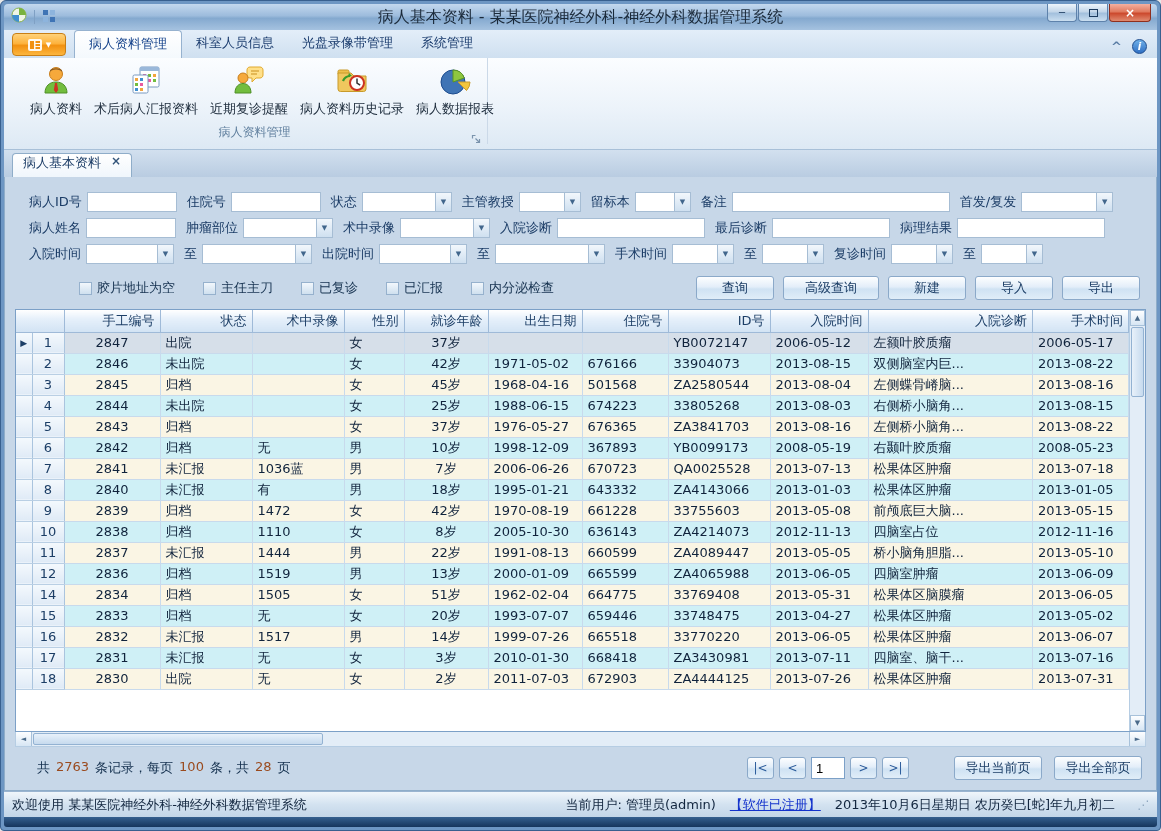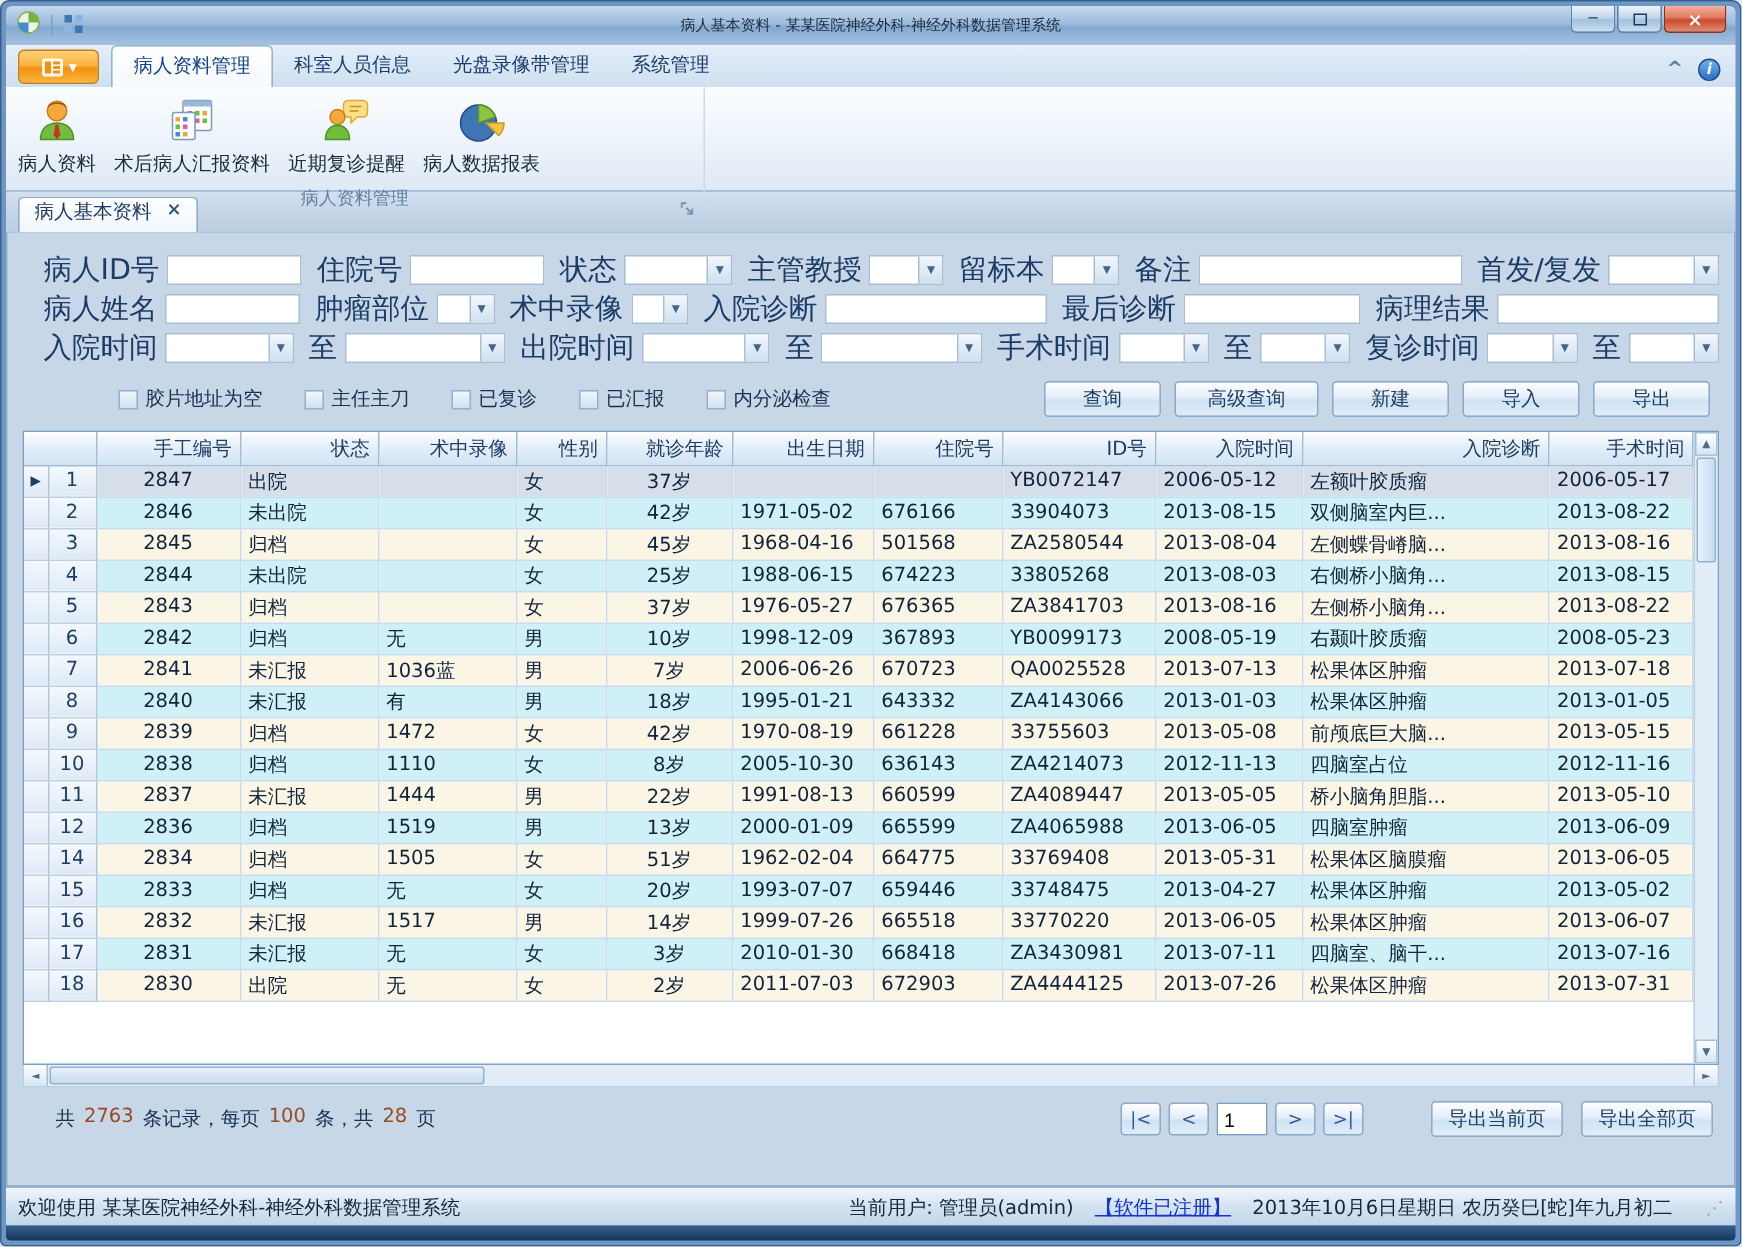--- a/index.html
+++ b/index.html
@@ -4,21 +4,21 @@
 <style>
   * { box-sizing: border-box; margin: 0; padding: 0; }
   body { margin:0; background:#e8e8e8; font-family:"DejaVu Sans","Liberation Sans",sans-serif; }
   .window { width:1161px; height:831px; background:#6d96c3; border:1px solid #38608f;
             border-radius:6px 6px 4px 4px; padding:3px; display:flex; flex-direction:column; overflow:hidden; }
   
   .titlebar { height:26px; display:flex; align-items:center; position:relative;
               background:linear-gradient(180deg,#c3d8ee,#9dbcdd 45%,#84a9cf 55%,#a5c2e0); border-radius:4px 4px 0 0; }
   .qat { display:flex; align-items:center; gap:5px; padding-left:7px; }
   .qat .sep { width:1px; height:14px; background:#7fa0c4; margin:0 2px; }
-  .win-title { position:absolute; left:50%; transform:translateX(-50%); font-size:10px; color:#1b2a3a; white-space:nowrap; }
+  .win-title { position:absolute; left:50%; transform:translateX(-50%); font-size:16px; color:#1b2a3a; white-space:nowrap; }
   .win-controls { margin-left:auto; display:flex; gap:1px; padding-right:6px; align-self:flex-start; }
   .wc { width:30px; height:18px; border:1px solid #5e82ab; border-top:none; border-radius:0 0 4px 4px;
         background:linear-gradient(180deg,#eef5fc,#c3d6e9 45%,#a3c0dd 55%,#cadef0); color:#1b3a5e;
         display:flex; align-items:center; justify-content:center; font-size:10px; cursor:default; }
   .wc.close { width:42px; background:linear-gradient(180deg,#f4b0a0,#e07a5f 45%,#cc4a2e 55%,#e08a70);
               border-color:#8e2f1e; color:#fff; font-size:12px; font-weight:bold; }
   .maxbox { width:9px; height:8px; border:1px solid #1b3a5e; }
   
   .ribbontabs { height:28px; background:linear-gradient(180deg,#e3eef9,#cfe0f0); display:flex; align-items:flex-end; padding:0 6px; }
   .appmenu { width:54px; height:23px; margin:0 8px 2px 2px; border:1px solid #c87f16; border-radius:4px;
@@ -26,39 +26,39 @@
              display:flex; align-items:center; justify-content:center; gap:3px; color:#fff; font-size:7px; }
   .rtab { padding:4px 14px 5px; font-size:13px; color:#1b3c6e; cursor:default; }
   .rtab.active { background:linear-gradient(180deg,#ffffff,#f4f9fd); border:1px solid #96b2cf; border-bottom:none;
                  border-radius:4px 4px 0 0; color:#15428b; }
   .ribbon-right { margin-left:auto; display:flex; align-items:center; gap:10px; padding:0 4px 4px 0; }
   .chev { color:#5a7da5; font-size:13px; font-weight:bold; }
   .infoic { width:15px; height:15px; border-radius:50%; background:linear-gradient(180deg,#6fb0e8,#2f6fc4);
             color:#fff; font-size:10px; font-style:italic; font-weight:bold; display:flex; align-items:center; justify-content:center;
             border:1px solid #1d4c8e; }
   
-  .ribbonbody { height:70px; background:linear-gradient(180deg,#fbfdff,#ecf3fa 55%,#dde9f4); border-bottom:1px solid #a8c0d8; padding:0 0; }
+  .ribbonbody { height:92px; background:linear-gradient(180deg,#fbfdff,#ecf3fa 55%,#dde9f4); border-bottom:1px solid #a8c0d8; padding:0 18px; }
   .rgroup { position:relative; width:466px; height:86px; border-right:1px solid #cbd9e8; }
   .ritems { display:flex; align-items:flex-start; height:68px; padding:3px 2px 0; }
   .ritem { display:flex; flex-direction:column; align-items:center; justify-content:flex-start; padding:2px 6px; gap:3px; cursor:default; }
   .ricon { width:34px; height:34px; display:flex; align-items:center; justify-content:center; }
   .ricon svg { width:32px; height:32px; }
   .rlabel { font-size:13px; color:#1b2a3a; white-space:nowrap; }
   .rgrouplabel { text-align:center; font-size:12px; color:#61809f; margin-top:-2px; }
   .launcher { position:absolute; right:5px; bottom:3px; width:11px; height:11px; }
   
   .doctabs { height:27px; background:linear-gradient(180deg,#d2e0ef,#b9cce1); display:flex; align-items:flex-end; padding:0 0 0 8px; }
   .doctab { height:24px; display:flex; gap:10px; padding:0 10px; font-size:13px; color:#1b3c66;
             background:linear-gradient(180deg,#ffffff,#f0f6fc); border:1px solid #8fadc9; border-bottom:none; border-radius:4px 4px 0 0; }
   .doctab .x { color:#33557a; font-weight:bold; font-size:12px; cursor:default; }
   
   .page { flex:1; background:#c7d7e8; border:1px solid #8fadc9; border-top:none; padding:8px 10px 0; display:flex; flex-direction:column; overflow:hidden; }
   .filterpanel { padding:4px 0 2px 14px; }
   .frow { display:flex; align-items:center; height:26px; white-space:nowrap; }
-  .flabel { font-size:19px; color:#1b3c66; margin:0 5px 0 10px; }
+  .flabel { font-size:13px; color:#1b3c66; margin:0 5px 0 10px; }
   .frow > .flabel:first-child { margin-left:0; }
   input.tinput { height:20px; border:1px solid #a6bdd4; padding:0 3px; font:12px "DejaVu Sans","Liberation Sans",sans-serif; background:#fff; }
   .combo { height:20px; background:#fff; border:1px solid #a6bdd4; display:inline-flex; }
   .combo .cval { flex:1; }
   .combo .carrow { width:16px; background:linear-gradient(180deg,#f2f7fc,#cfe0f0); border-left:1px solid #a6bdd4;
                    color:#41668c; font-size:7px; display:flex; align-items:center; justify-content:center; }
   
   .toolbar { display:flex; align-items:center; height:34px; margin:2px 0 4px; }
   .cbxrow { display:flex; align-items:center; gap:28px; padding-left:64px; }
   .cbx { display:flex; align-items:center; gap:5px; font-size:13px; color:#15314f; }
@@ -214,20 +214,33 @@
           <div class="ritem">
             <span class="ricon">
               <svg viewBox="0 0 32 32">
                 <path d="M17 3h10c1.7 0 3 1.3 3 3v5c0 1.7-1.3 3-3 3h-4l-4 4v-4h-2c-1.7 0-3-1.3-3-3V6c0-1.7 1.3-3 3-3z" fill="#ffe08a" stroke="#e0a92f"></path>
                 <path d="M18 7h8M18 10h6" stroke="#c98f1f" fill="none"></path>
                 <circle cx="10" cy="14" r="5" fill="#f6a93b" stroke="#c97f1d"></circle>
                 <path d="M2 29c0-6 3.5-9.5 8-9.5s8 3.5 8 9.5z" fill="#72bd3e" stroke="#4e8f26"></path>
               </svg>
             </span>
             <span class="rlabel">近期复诊提醒</span>
+          </div>
+          <div class="ritem">
+            <span class="ricon">
+              <svg viewBox="0 0 32 32">
+                <rect x="2" y="6" width="11" height="5" rx="1.5" fill="#eec04a" stroke="#c89a2a"></rect>
+                <path d="M2 9h13l3 3h12v13a2.5 2.5 0 0 1-2.5 2.5h-23A2.5 2.5 0 0 1 2 25z" fill="#f0c75e" stroke="#c89a2a"></path>
+                <path d="M7 17a8 8 0 0 1 7-5" stroke="#3a9a2a" stroke-width="2.2" fill="none"></path>
+                <path d="M13 9l3 3-4.2 1z" fill="#3a9a2a"></path>
+                <circle cx="21" cy="19" r="7" fill="#fff" stroke="#cc3322" stroke-width="2"></circle>
+                <path d="M21 14.5V19l3.2 2.2" stroke="#333" stroke-width="1.5" fill="none"></path>
+              </svg>
+            </span>
+            <span class="rlabel">病人资料历史记录</span>
           </div>
           <div class="ritem">
             <span class="ricon">
               <svg viewBox="0 0 32 32">
                 <circle cx="14" cy="18" r="12" fill="#3f74b5" stroke="#1d4c8e"></circle>
                 <path d="M14 18V6a12 12 0 0 1 11.3 8z" fill="#8ec63f" stroke="#5a9422"></path>
                 <path d="M18 17h12a12 12 0 0 1-3.5 8.5z" fill="#f2c53d" stroke="#c89a2a" transform="translate(1,1)"></path>
               </svg>
             </span>
             <span class="rlabel">病人数据报表</span>

